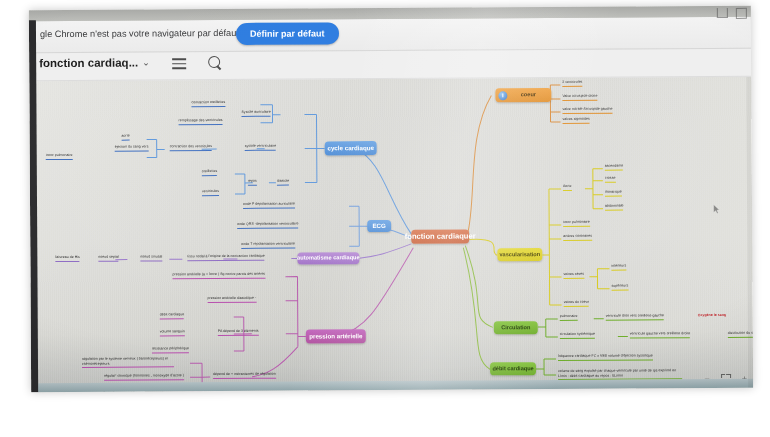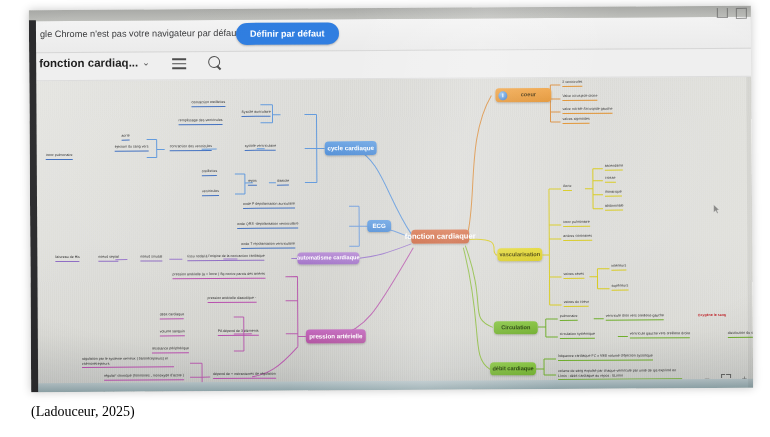--- a/index.html
+++ b/index.html
@@ -295,14 +295,13 @@
         <path d="M0.5 0.5 L0.5 8.5 L2.6 6.7 L4 9.5 L5.2 8.9 L3.9 6.2 L6.3 6.0 Z" fill="#333" stroke="#fff" stroke-width="0.4"></path>
       </svg>
     </div>
 
     <div id="scroll-right"></div>
     <div id="statusbar"></div>
     <div id="vignette"></div>
     <div id="glare"></div>
   </div>
 
-  <div id="caption">(Ladouceur, 2025)</div>
 </div>
 
 </body></html>

